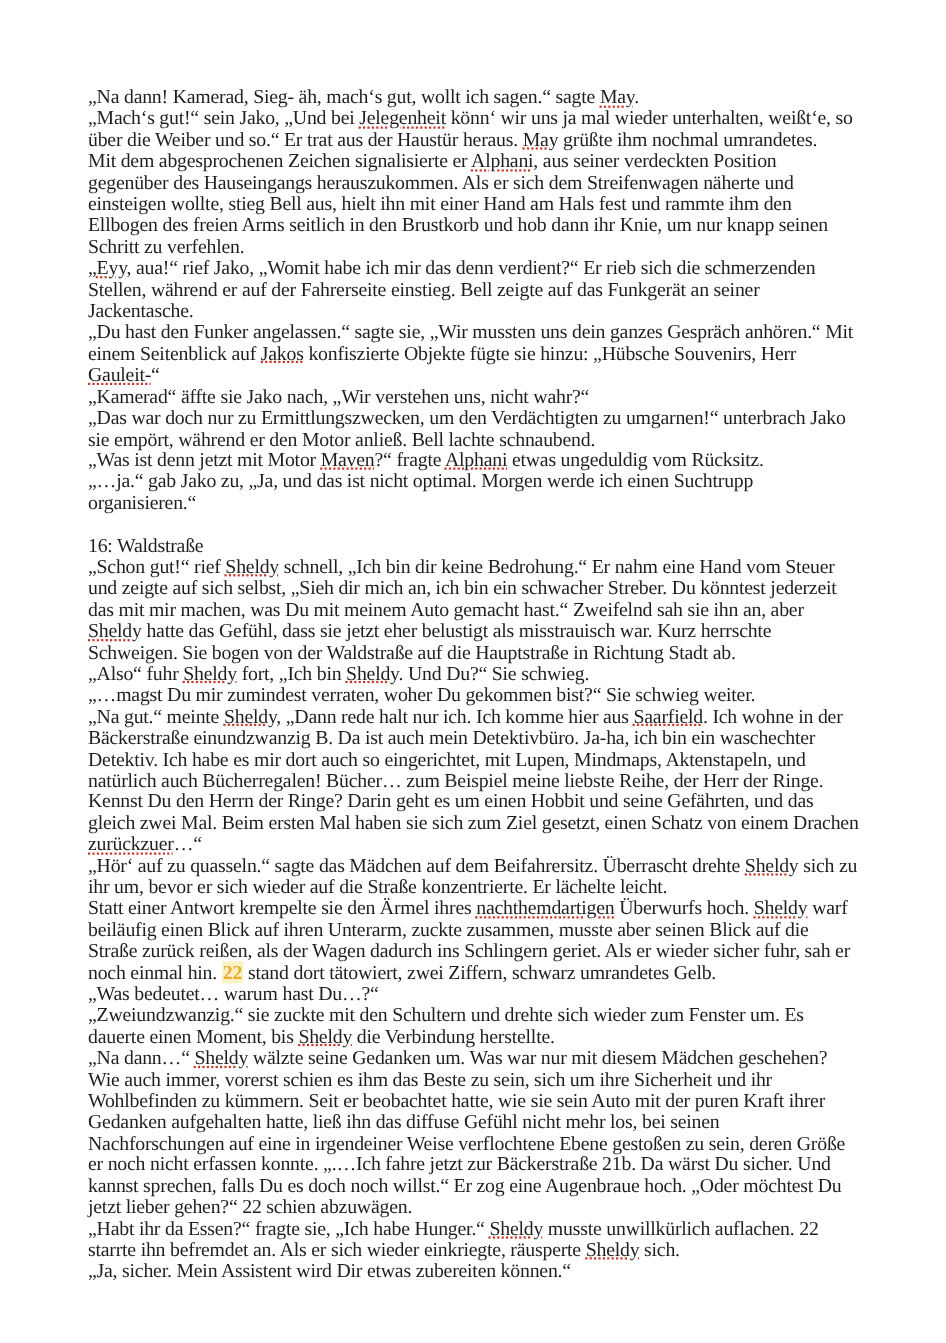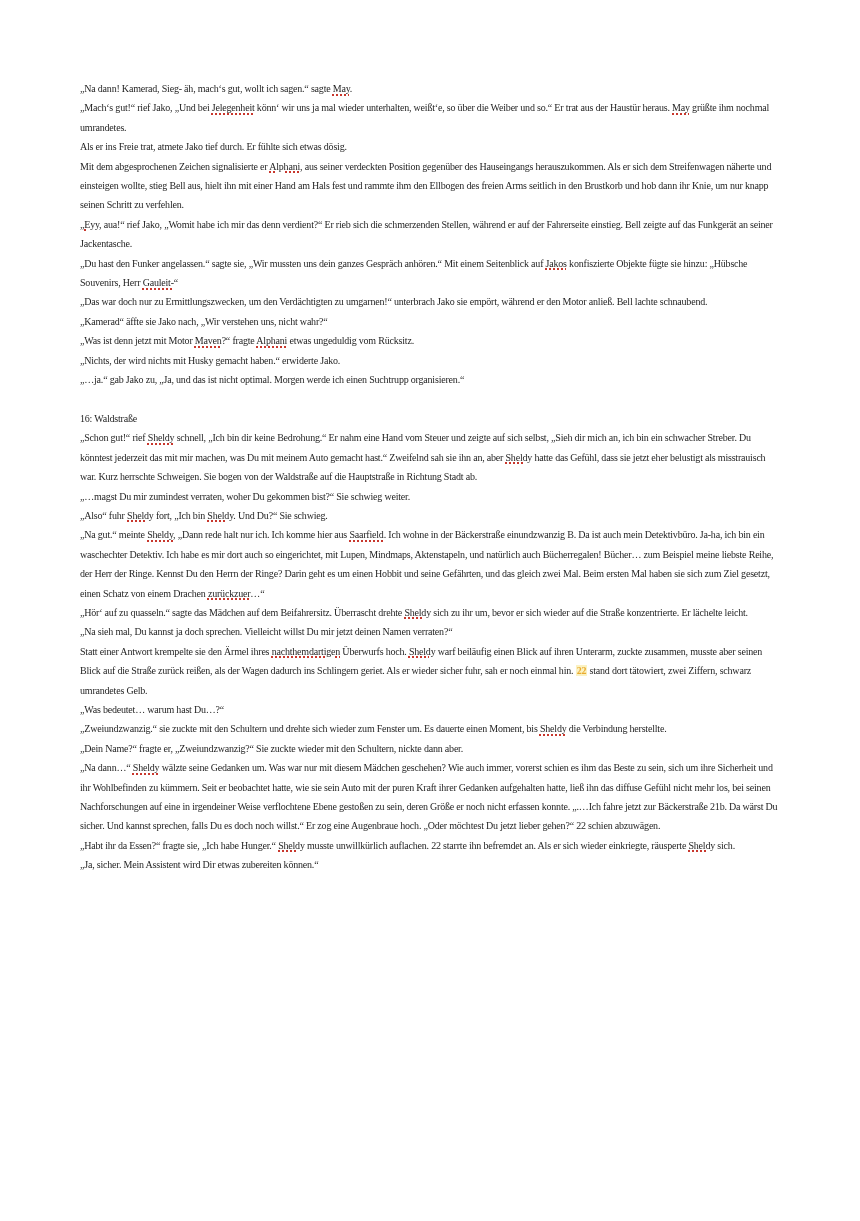--- a/index.html
+++ b/index.html
@@ -9,21 +9,21 @@
   }
   .page {
     position: relative;
     width: 860px;
     height: 1221px;
     box-sizing: border-box;
     background: #ffffff;
     padding: 79px 78px 0 80px;
     overflow: hidden;
     font-family: "Liberation Serif", serif;
-    font-size: 10px;
+    font-size: 18px;
     line-height: 19.4px;
     letter-spacing: -0.2px;
     color: #1f1f1f;
   }
   .para {
     margin: 0;
     padding: 0;
   }
   .para.spacer {
     height: 19.4px;
@@ -43,39 +43,35 @@
     font-weight: bold;
     padding: 0 1px;
   }
 </style>
 </head>
 <body>
 
 <div class="page">
   <div>
       <p class="para"><span>„Na dann! Kamerad, Sieg- äh, mach‘s gut, wollt ich sagen.“ sagte </span><span class="seg-m">May</span><span>.</span></p>
-      <p class="para"><span>„Mach‘s gut!“ rief Jako, „Und bei </span><span class="seg-m">Jelegenheit</span><span> könn‘ wir uns ja mal wieder unterhalten, weißt‘e, so über die Weiber und so.“ Er trat aus der Haustür heraus. </span><span class="seg-m">May</span><span> grüßte ihm nochmal umrandetes.</span></p>
-      <p class="para"><span>Als er ins Freie trat, atmete Jako tief durch. Er fühlte sich etwas dösig.</span></p>
+      <p class="para"><span>„Mach‘s gut!“ sein Jako, „Und bei </span><span class="seg-m">Jelegenheit</span><span> könn‘ wir uns ja mal wieder unterhalten, weißt‘e, so über die Weiber und so.“ Er trat aus der Haustür heraus. </span><span class="seg-m">May</span><span> grüßte ihm nochmal umrandetes.</span></p>
       <p class="para"><span>Mit dem abgesprochenen Zeichen signalisierte er </span><span class="seg-m">Alphani</span><span>, aus seiner verdeckten Position gegenüber des Hauseingangs herauszukommen. Als er sich dem Streifenwagen näherte und einsteigen wollte, stieg Bell aus, hielt ihn mit einer Hand am Hals fest und rammte ihm den Ellbogen des freien Arms seitlich in den Brustkorb und hob dann ihr Knie, um nur knapp seinen Schritt zu verfehlen.</span></p>
       <p class="para"><span>„</span><span class="seg-m">Eyy,</span><span> </span><span class="seg-i">aua</span><span>!“ rief Jako, „Womit habe ich mir das denn verdient?“ Er rieb sich die schmerzenden Stellen, während er auf der Fahrerseite einstieg. Bell zeigte auf das Funkgerät an seiner Jackentasche.</span></p>
       <p class="para"><span>„Du hast den Funker angelassen.“ sagte sie, „Wir mussten uns dein ganzes Gespräch anhören.“ Mit einem Seitenblick auf </span><span class="seg-m">Jakos</span><span> konfiszierte Objekte fügte sie hinzu: „Hübsche Souvenirs, Herr </span><span class="seg-m">Gauleit-</span><span>“</span></p>
+      <p class="para"><span>„Kamerad“ äffte sie Jako nach, „Wir verstehen uns, nicht wahr?“</span></p>
       <p class="para"><span>„Das war doch nur zu Ermittlungszwecken, um den Verdächtigten zu umgarnen!“ unterbrach Jako sie empört, während er den Motor anließ. Bell lachte schnaubend.</span></p>
-      <p class="para"><span>„Kamerad“ äffte sie Jako nach, „Wir verstehen uns, nicht wahr?“</span></p>
       <p class="para"><span>„Was ist denn jetzt mit Motor </span><span class="seg-m">Maven</span><span>?“ fragte </span><span class="seg-m">Alphani</span><span> etwas ungeduldig vom Rücksitz.</span></p>
-      <p class="para"><span>„Nichts, der wird nichts mit Husky gemacht haben.“ erwiderte Jako.</span></p>
       <p class="para"><span>„…ja.“ gab Jako zu, „Ja, und das ist nicht optimal. Morgen werde ich einen Suchtrupp organisieren.“</span></p>
       <p class="para spacer"></p>
       <p class="para"><span>16: Waldstraße</span></p>
       <p class="para"><span>„Schon gut!“ rief </span><span class="seg-m">Sheldy</span><span> schnell, „Ich bin dir keine Bedrohung.“ Er nahm eine Hand vom Steuer und zeigte auf sich selbst, „Sieh dir mich an, ich bin ein schwacher Streber. Du könntest jederzeit das mit mir machen, was Du mit meinem Auto gemacht hast.“ Zweifelnd sah sie ihn an, aber </span><span class="seg-m">Sheldy</span><span> hatte das Gefühl, dass sie jetzt eher belustigt als misstrauisch war. Kurz herrschte Schweigen. Sie bogen von der Waldstraße auf die Hauptstraße in Richtung Stadt ab.</span></p>
+      <p class="para"><span>„Also“ fuhr </span><span class="seg-m">Sheldy</span><span> fort, „Ich bin </span><span class="seg-m">Sheldy</span><span>. Und Du?“ Sie schwieg.</span></p>
       <p class="para"><span>„…magst Du mir zumindest verraten, woher Du gekommen bist?“ Sie schwieg weiter.</span></p>
-      <p class="para"><span>„Also“ fuhr </span><span class="seg-m">Sheldy</span><span> fort, „Ich bin </span><span class="seg-m">Sheldy</span><span>. Und Du?“ Sie schwieg.</span></p>
       <p class="para"><span>„Na gut.“ meinte </span><span class="seg-m">Sheldy</span><span>, „Dann rede halt nur ich. Ich komme hier aus </span><span class="seg-m">Saarfield</span><span>. Ich wohne in der Bäckerstraße einundzwanzig B. Da ist auch mein Detektivbüro. Ja-ha, ich bin ein waschechter Detektiv. Ich habe es mir dort auch so eingerichtet, mit Lupen, Mindmaps, Aktenstapeln, und natürlich auch Bücherregalen! Bücher… zum Beispiel meine liebste Reihe, der Herr der Ringe. Kennst Du den Herrn der Ringe? Darin geht es um einen Hobbit und seine Gefährten, und das gleich zwei Mal. Beim ersten Mal haben sie sich zum Ziel gesetzt, einen Schatz von einem Drachen </span><span class="seg-m">zurückzuer</span><span>…“</span></p>
       <p class="para"><span>„Hör‘ auf zu quasseln.“ sagte das Mädchen auf dem Beifahrersitz. Überrascht drehte </span><span class="seg-m">Sheldy</span><span> sich zu ihr um, bevor er sich wieder auf die Straße konzentrierte. Er lächelte leicht.</span></p>
-      <p class="para"><span>„Na sieh mal, Du kannst ja doch sprechen. Vielleicht willst Du mir jetzt deinen Namen verraten?“</span></p>
       <p class="para"><span>Statt einer Antwort krempelte sie den Ärmel ihres </span><span class="seg-m">nachthemdartigen</span><span> Überwurfs hoch. </span><span class="seg-m">Sheldy</span><span> warf beiläufig einen Blick auf ihren Unterarm, zuckte zusammen, musste aber seinen Blick auf die Straße zurück reißen, als der Wagen dadurch ins Schlingern geriet. Als er wieder sicher fuhr, sah er noch einmal hin. </span><span class="seg-hl">22</span><span> stand dort tätowiert, zwei Ziffern, schwarz umrandetes Gelb.</span></p>
       <p class="para"><span>„Was bedeutet… warum hast Du…?“</span></p>
       <p class="para"><span>„Zweiundzwanzig.“ sie zuckte mit den Schultern und drehte sich wieder zum Fenster um. Es dauerte einen Moment, bis </span><span class="seg-m">Sheldy</span><span> die Verbindung herstellte.</span></p>
-      <p class="para"><span>„Dein Name?“ fragte er, „Zweiundzwanzig?“ Sie zuckte wieder mit den Schultern, nickte dann aber.</span></p>
       <p class="para"><span>„Na dann…“ </span><span class="seg-m">Sheldy</span><span> wälzte seine Gedanken um. Was war nur mit diesem Mädchen geschehen? Wie auch immer, vorerst schien es ihm das Beste zu sein, sich um ihre Sicherheit und ihr Wohlbefinden zu kümmern. Seit er beobachtet hatte, wie sie sein Auto mit der puren Kraft ihrer Gedanken aufgehalten hatte, ließ ihn das diffuse Gefühl nicht mehr los, bei seinen Nachforschungen auf eine in irgendeiner Weise verflochtene Ebene gestoßen zu sein, deren Größe er noch nicht erfassen konnte. „.…Ich fahre jetzt zur Bäckerstraße 21b. Da wärst Du sicher. Und kannst sprechen, falls Du es doch noch willst.“ Er zog eine Augenbraue hoch. „Oder möchtest Du jetzt lieber gehen?“ </span><span class="seg-i">22</span><span> schien abzuwägen.</span></p>
       <p class="para"><span>„Habt ihr da Essen?“ fragte sie, „Ich habe Hunger.“ </span><span class="seg-m">Sheldy</span><span> musste unwillkürlich auflachen. </span><span class="seg-i">22</span><span> starrte ihn befremdet an. Als er sich wieder einkriegte, räusperte </span><span class="seg-m">Sheldy</span><span> sich.</span></p>
       <p class="para"><span>„Ja, sicher. Mein Assistent wird Dir etwas zubereiten können.“</span></p>
     </div>
 </div>
 
 </body></html>

